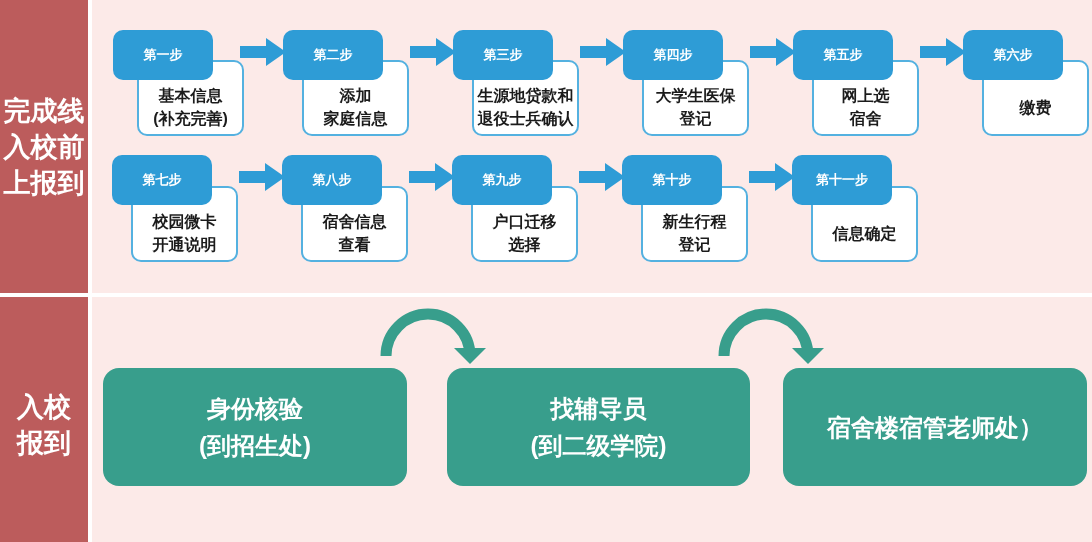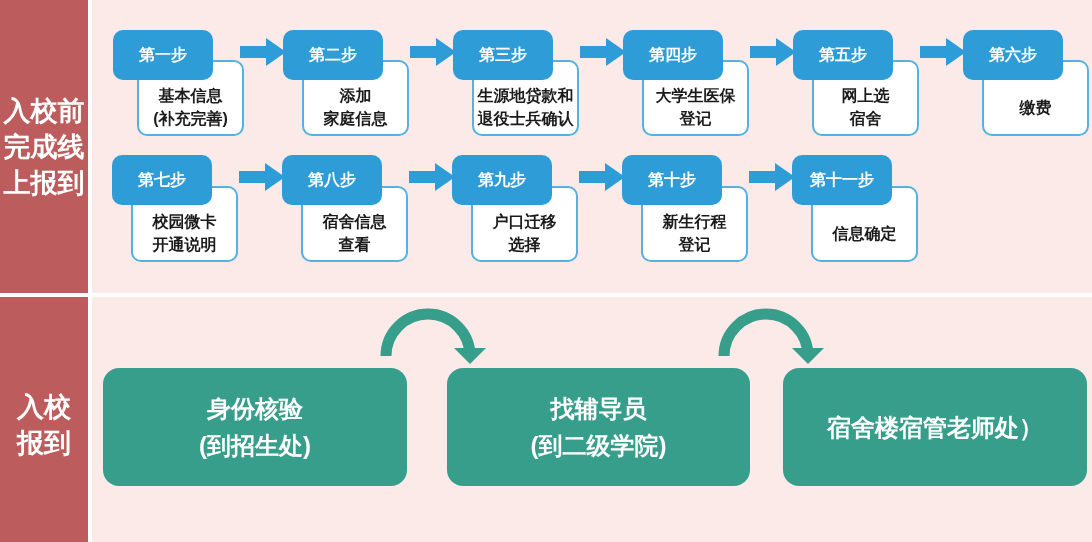--- a/index.html
+++ b/index.html
@@ -39,21 +39,21 @@
     display:flex;flex-direction:column;align-items:center;justify-content:center;
     padding-top:18px;
     color:#1b1b1b;font-weight:bold;font-size:16px;line-height:23px;
     text-align:center;z-index:1;
   }
   .card-row1{top:60px;}
   .card-row2{top:186px;}
   .step-badge{
     position:absolute;width:100px;height:50px;
     background:#2e9cd6;border-radius:10px;
-    color:#ffffff;font-weight:bold;font-size:16px;line-height:50px;
+    color:#ffffff;font-weight:bold;font-size:13px;line-height:50px;
     text-align:center;z-index:2;
   }
   .badge-row1{top:30px;}
   .badge-row2{top:155px;}
 
   
   .h-arrow{position:absolute;width:46px;height:28px;z-index:1;}
   .h-arrow .bar{
     position:absolute;left:0;top:8px;width:28px;height:12px;background:#2e9cd6;
   }
@@ -75,22 +75,22 @@
   }
   .arc{position:absolute;top:298px;z-index:1;}
 </style>
 </head>
 <body>
 
 <div class="stage">
 
   <div class="side side-top">
     <div class="side-label">
+      <span>完成线</span>
       <span>入校前</span>
-      <span>完成线</span>
       <span>上报到</span>
     </div>
   </div>
   <div class="side side-bottom">
     <div class="side-label">
       <span>入校</span>
       <span>报到</span>
     </div>
   </div>
 

